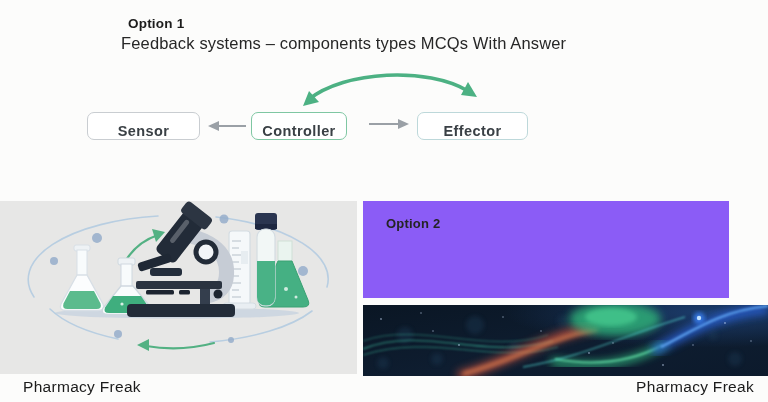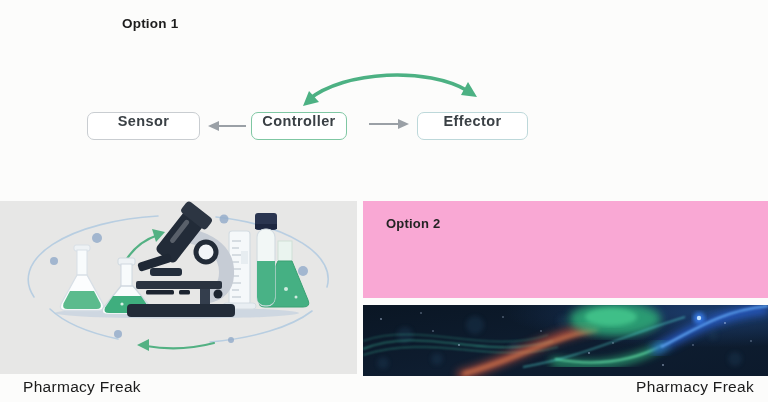--- a/index.html
+++ b/index.html
@@ -12,35 +12,35 @@
   #canvas {
     position: relative;
     width: 768px;
     height: 402px;
     background: #fcfcfb;
     overflow: hidden;
   }
 
   
   .opt1-label {
-    position: absolute; left: 122px; top: 16px;
+    position: absolute; left: 128px; top: 16px;
     font-size: 13.5px; font-weight: 700; color: #1c1c1c;
     letter-spacing: 0.2px;
   }
   .opt1-headline {
     position: absolute; left: 121px; top: 34px;
     font-size: 16.5px; font-weight: 500; color: #272727;
     letter-spacing: 0.15px; white-space: nowrap;
   }
 
   
   .dbox {
     position: absolute; top: 112px; height: 28px;
     background: #ffffff; border-radius: 7px;
-    display: flex; align-items: flex-start; justify-content: center;
+    display: flex; align-items: flex-end; justify-content: center;
     font-size: 14.5px; font-weight: 600; color: #3a4045;
     letter-spacing: 0.4px;
   }
   .dbox.sensor     { left: 87px;  width: 113px; border: 1.5px solid #c9cdd1; }
   .dbox.controller { left: 251px; width: 96px; border: 1.5px solid #7fc7a3; }
   .dbox.effector   { left: 417px; width: 111px; border: 1.5px solid #bdd8da; }
 
   .diagram-svg {
     position: absolute; left: 0; top: 0;
     width: 768px; height: 402px;
@@ -52,22 +52,22 @@
     position: absolute; left: 0; top: 201px;
     width: 357px; height: 173px;
     background: #e7e7e6;
     overflow: hidden;
   }
   .left-panel svg { display: block; width: 357px; height: 173px; }
 
   
   .right-card {
     position: absolute; left: 363px; top: 201px;
-    width: 405px; height: 97px;
-    background: #f9a8d4;
+    width: 366px; height: 97px;
+    background: #8b5cf6;
   }
   .opt2-label {
     position: absolute; left: 23px; top: 15px;
     font-size: 13px; font-weight: 700; color: #242424;
     letter-spacing: 0.2px;
   }
   .opt2-headline {
     position: absolute; left: 22px; top: 32px;
     width: 324px;
     font-size: 16px; font-weight: 500; color: #2c2c2c;
@@ -90,20 +90,21 @@
   .brand.left  { left: 23px; }
   .brand.right { right: 14px; }
 </style>
 </head>
 <body>
 
 <main id="canvas">
 
   <section style="position:absolute;left:0;top:0;width:768px;height:200px;">
     <div class="opt1-label">Option 1</div>
+    <div class="opt1-headline">Feedback systems – components types MCQs With Answer</div>
 
     <svg class="diagram-svg" viewBox="0 0 768 402" xmlns="http://www.w3.org/2000/svg" aria-hidden="true">
 
       <g>
         <line x1="246" y1="126" x2="217" y2="126" stroke="#9aa0a6" stroke-width="2"></line>
         <polygon points="208,126 219,121 219,131" fill="#9aa0a6"></polygon>
       </g>
 
       <g>
         <line x1="369" y1="124" x2="399" y2="124" stroke="#9aa0a6" stroke-width="2"></line>

